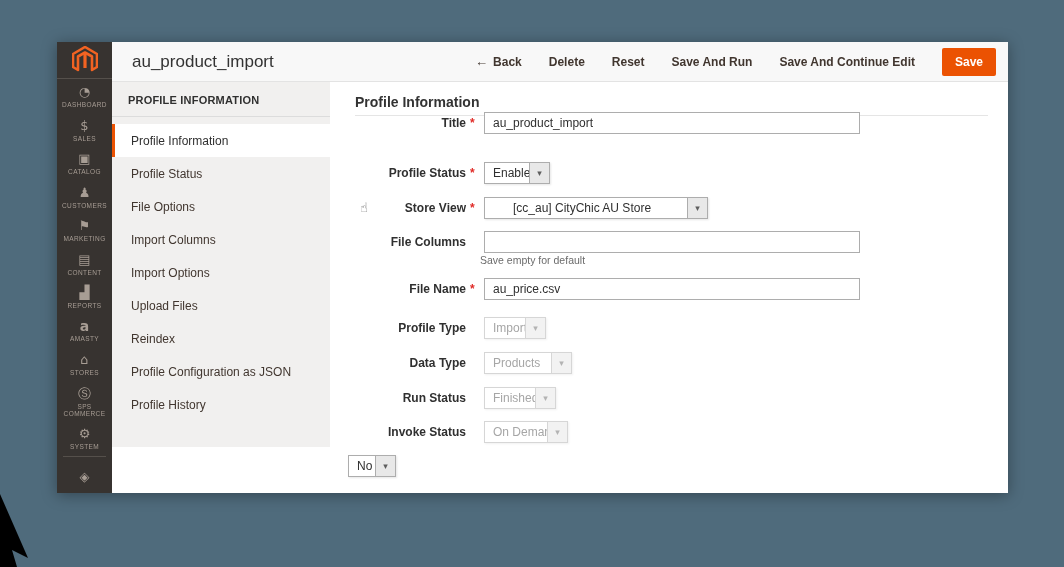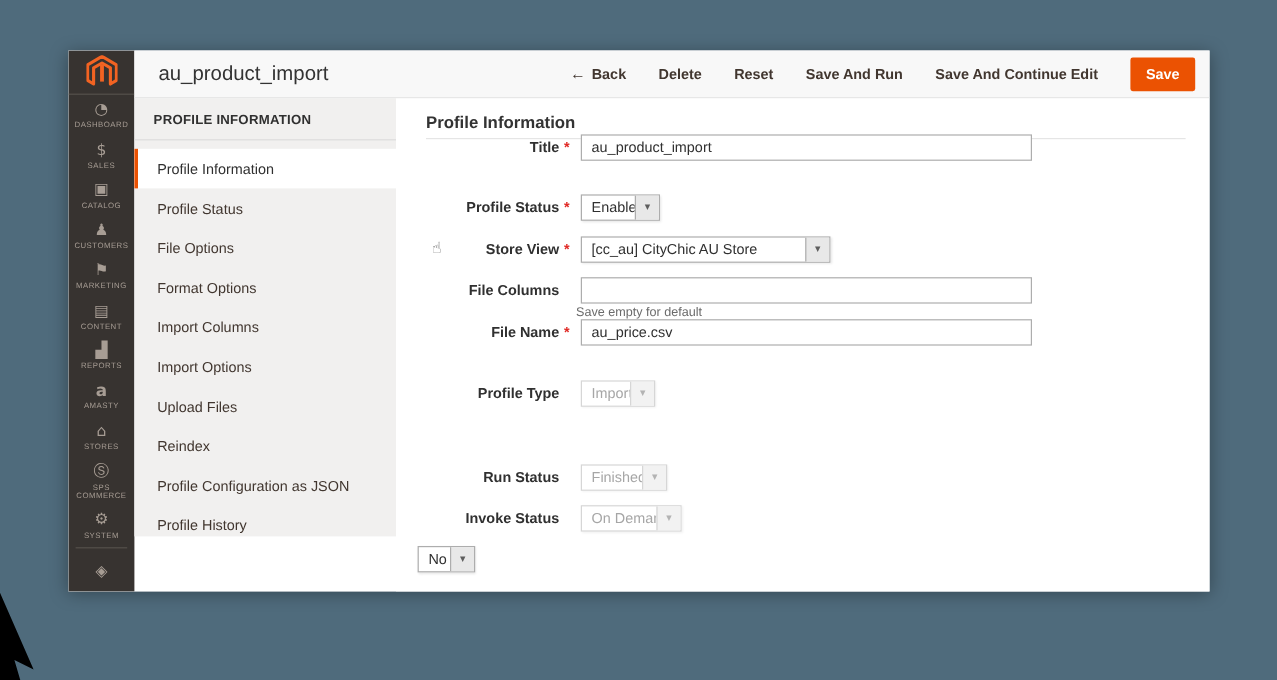--- a/index.html
+++ b/index.html
@@ -128,21 +128,21 @@
     display:flex; align-items:center; justify-content:center;
   }
   .sel .arr::after { content:"▾"; font-size:9px; color:#5e5e5e; font-family:"DejaVu Sans", sans-serif; }
   .sel.disabled { border-color:#d6d6d6; cursor:default; box-shadow:1px 1px 2px rgba(0,0,0,.06); }
   .sel.disabled .val { color:#a6a6a6; }
   .sel.disabled .arr { background:#f2f2f2; border-left-color:#d6d6d6; }
   .sel.disabled .arr::after { color:#b3b3b3; }
 
   .r0{top:30px;} .r1{top:80px;} .r2{top:115px;} .r3{top:149px;}
   .note-row{top:172px;}
-  .r4{top:184px;} .r5{top:235px;} .r6{top:270px;} .r7{top:305px;}
+  .r4{top:196px;} .r5{top:235px;} .r6{top:270px;} .r7{top:305px;}
   .r8{top:339px;} .r9{top:373px;}
 
   .cursor-glyph {
     position:absolute; left:30px; top:118px; font-size:13px; color:#6f6f6f;
     font-family:"DejaVu Sans", sans-serif;
   }
   .artifact { position:absolute; left:0; bottom:0; }
 </style>
 </head>
 <body>
@@ -220,21 +220,20 @@
       <button class="save-btn">Save</button>
     </div>
   </header>
 
   <nav class="subnav">
     <div class="subnav-header">PROFILE INFORMATION</div>
     <div class="subnav-items">
       <div class="subnav-item active">Profile Information</div>
       <div class="subnav-item">Profile Status</div>
       <div class="subnav-item">File Options</div>
-      <div class="subnav-item">Format Options</div>
       <div class="subnav-item">Import Columns</div>
       <div class="subnav-item">Import Options</div>
       <div class="subnav-item">Upload Files</div>
       <div class="subnav-item">Reindex</div>
       <div class="subnav-item">Profile Configuration as JSON</div>
       <div class="subnav-item">Profile History</div>
     </div>
   </nav>
 
   <main class="main">
@@ -259,21 +258,21 @@
         </div>
       </div>
     </div>
 
     <span class="cursor-glyph">☝</span>
 
     <div class="frow r2">
       <div class="flabel">Store View</div>
       <span class="req">*</span>
       <div class="fctrl">
-        <div class="sel" style="width:208px;">
+        <div class="sel" style="width:224px;padding-left:20px;">
           <span class="val">[cc_au] CityChic AU Store</span>
           <span class="arr"></span>
         </div>
       </div>
     </div>
 
     <div class="frow r3">
       <div class="flabel">File Columns</div>
       <span class="req hidden"></span>
       <div class="fctrl">
@@ -294,20 +293,30 @@
       <div class="flabel">Profile Type</div>
       <span class="req hidden"></span>
       <div class="fctrl">
         <div class="sel disabled" style="width:62px;">
           <span class="val">Import</span>
           <span class="arr"></span>
         </div>
       </div>
     </div>
 
+    <div class="frow r6">
+      <div class="flabel">Data Type</div>
+      <span class="req hidden"></span>
+      <div class="fctrl">
+        <div class="sel disabled" style="width:88px;">
+          <span class="val">Products</span>
+          <span class="arr"></span>
+        </div>
+      </div>
+    </div>
 
     <div class="frow r7">
       <div class="flabel">Run Status</div>
       <span class="req hidden"></span>
       <div class="fctrl">
         <div class="sel disabled" style="width:72px;">
           <span class="val">Finished</span>
           <span class="arr"></span>
         </div>
       </div>

